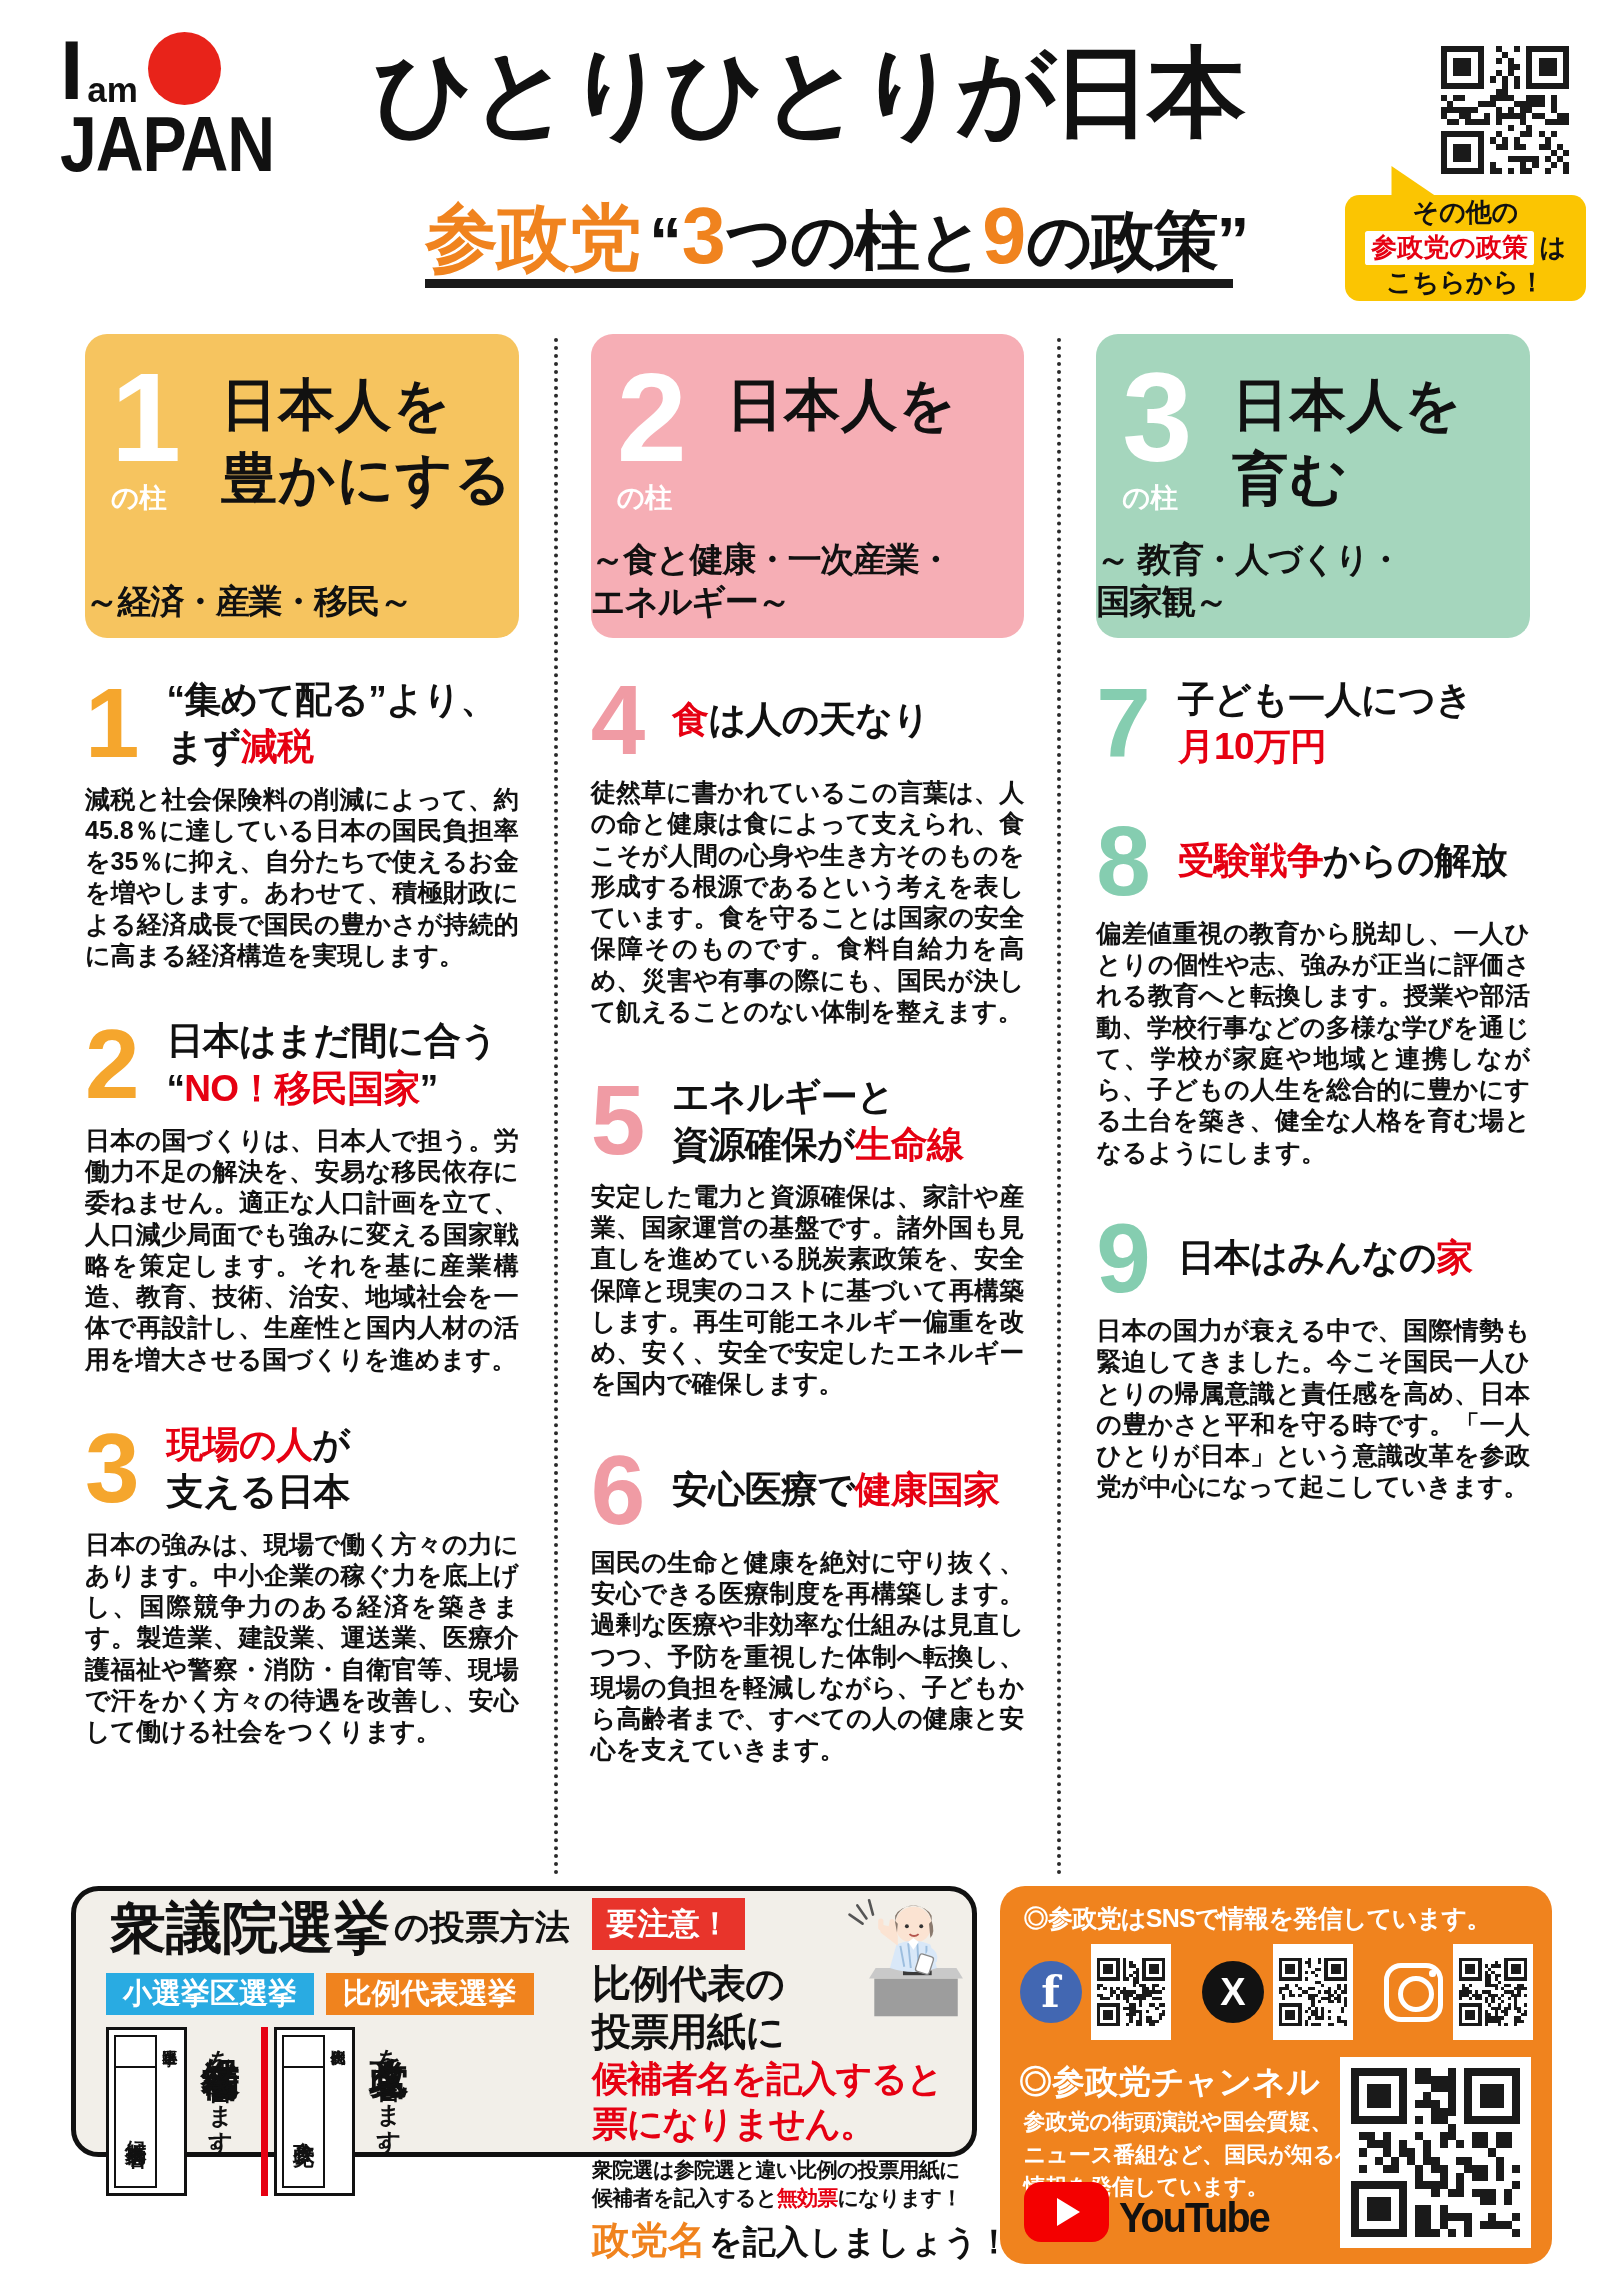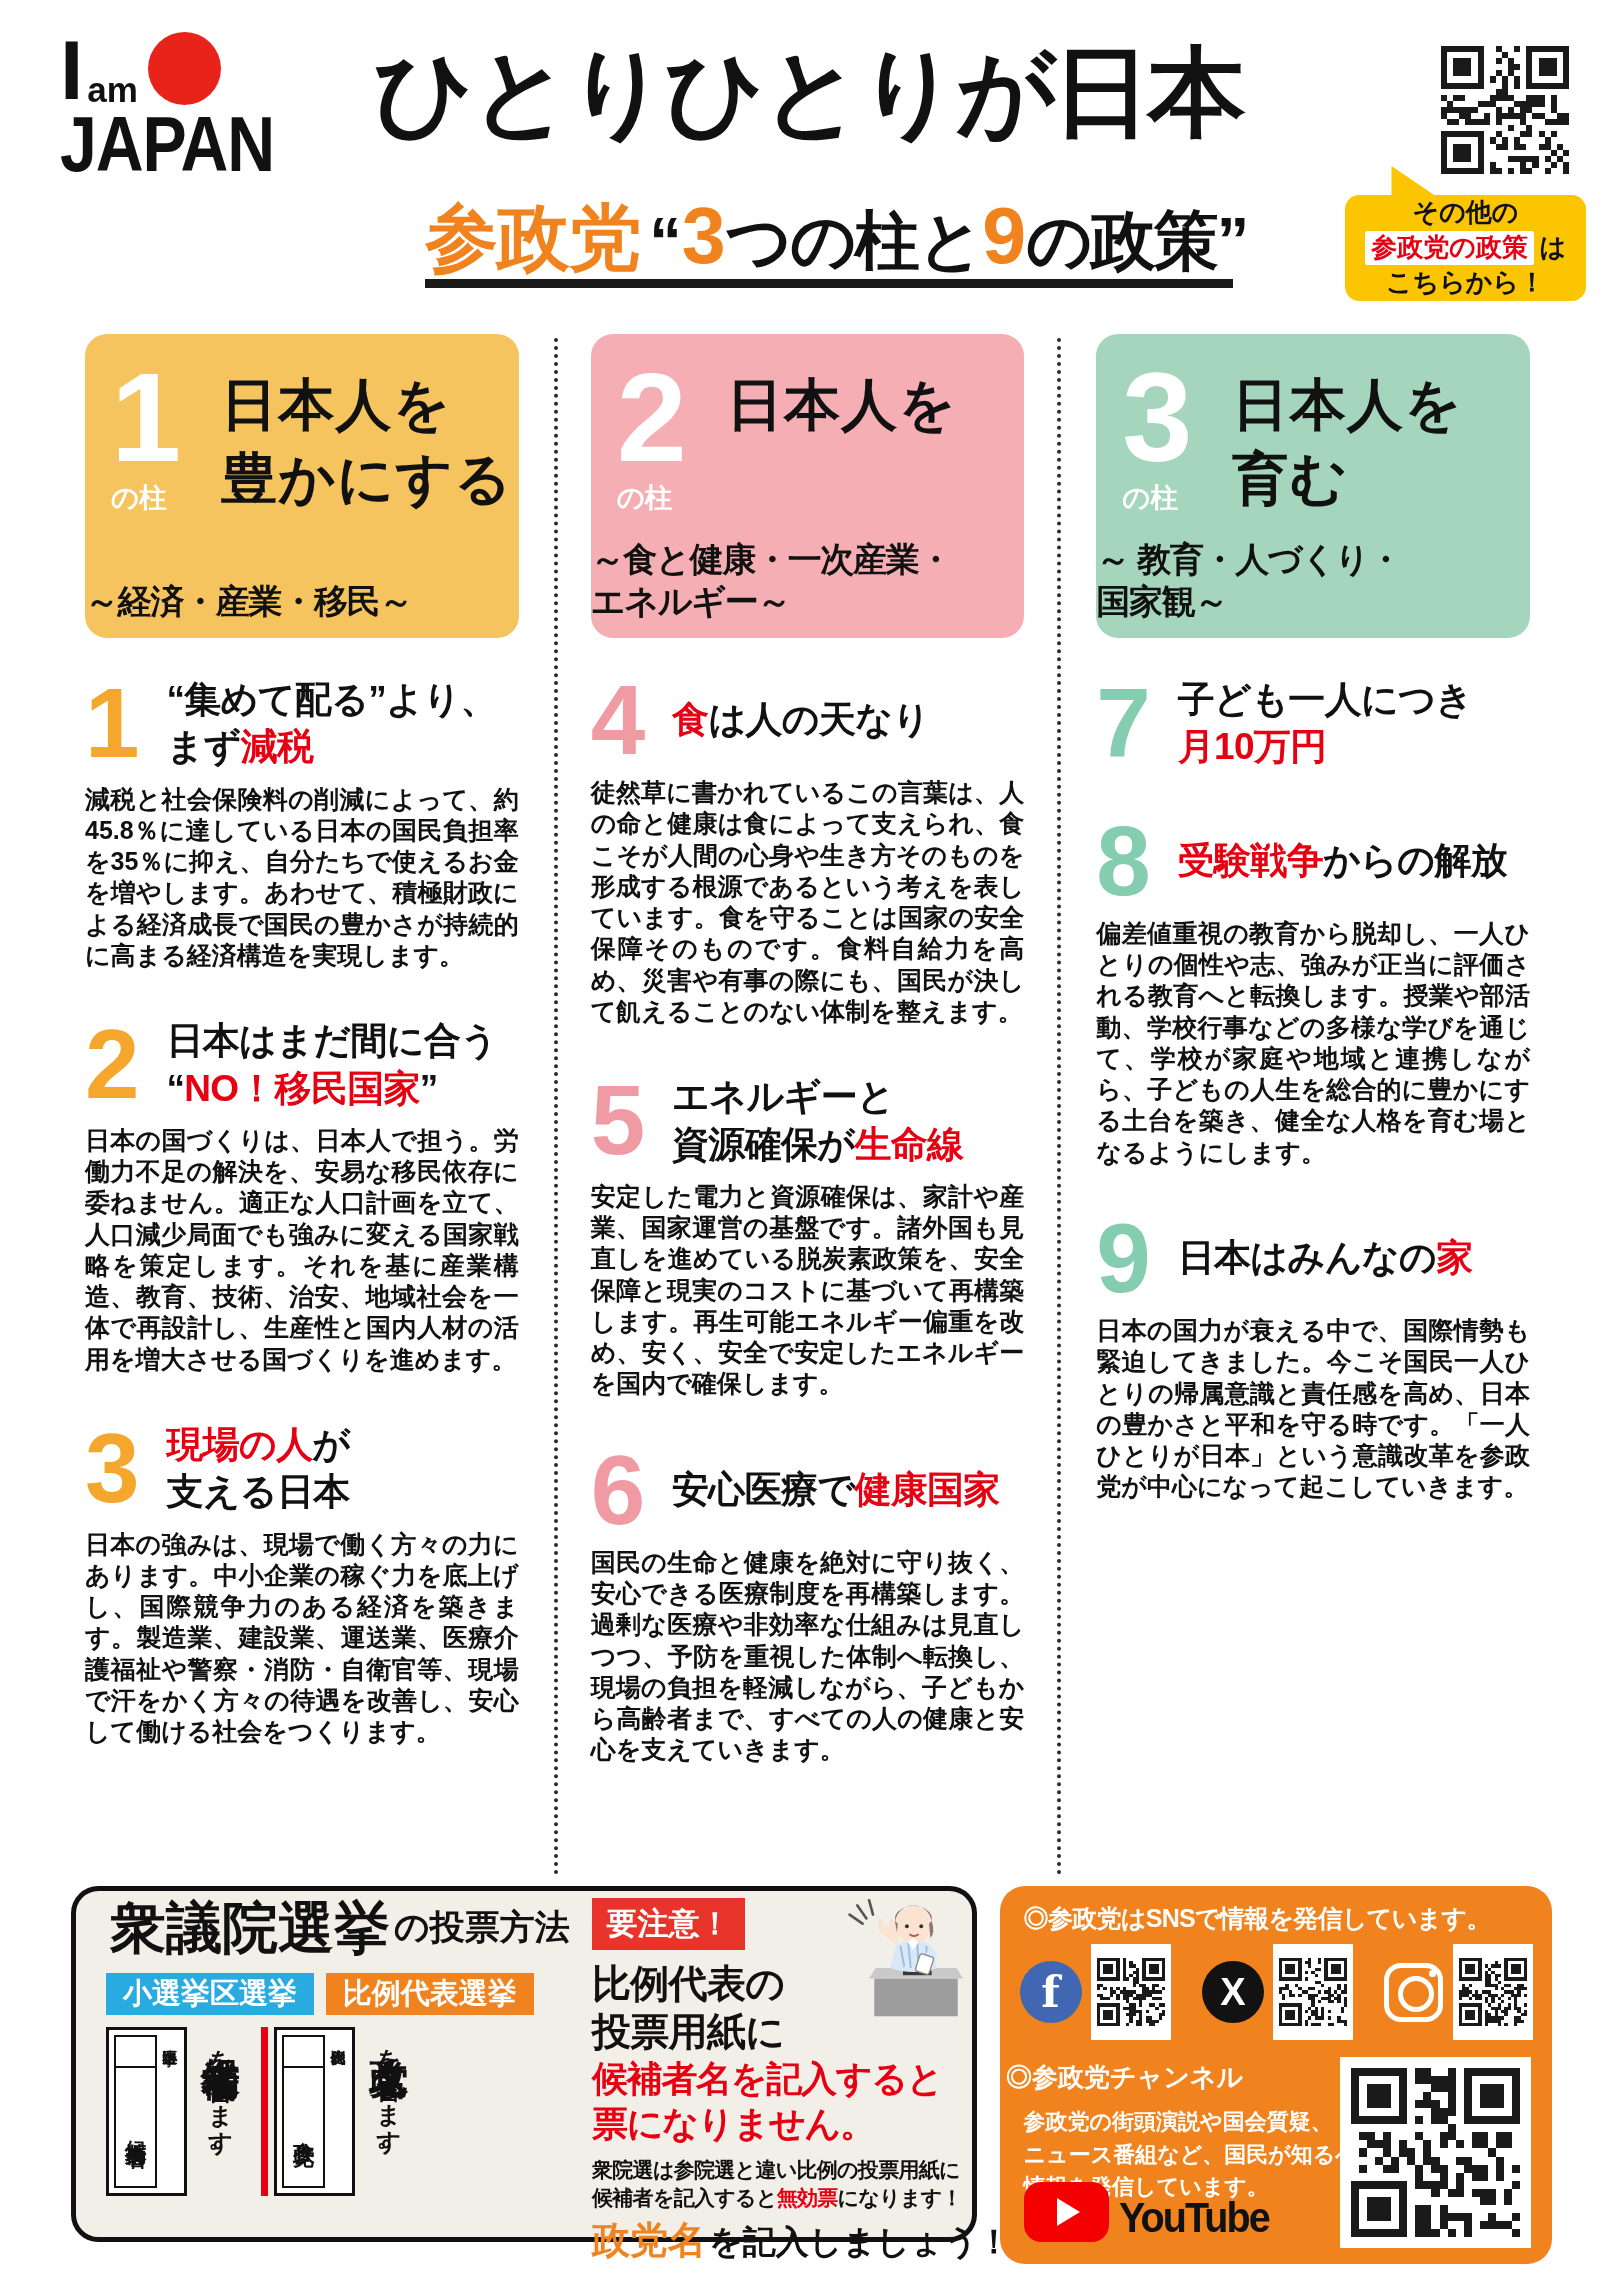--- a/index.html
+++ b/index.html
@@ -49,21 +49,21 @@
 
   .policy{margin-top:46px}
   .policy:first-of-type{margin-top:0}
   .policy-head{display:flex;align-items:center}
   .policy-num{font-size:98px;font-weight:800;line-height:.9;min-width:67px;margin-right:14.4px}
   .policy-title{font-size:37px;font-weight:900;line-height:1.28;letter-spacing:-0.7px}
   .policy-title .red{color:var(--red)}
   .policy-body{margin-top:13px;font-size:25px;font-weight:700;line-height:1.25;text-align:justify}
 
   
-  .vote-box{position:absolute;left:71px;top:1886px;width:906px;height:356px;background:var(--paperbg);
+  .vote-box{position:absolute;left:71px;top:1886px;width:906px;height:271px;background:var(--paperbg);
             border:5.9px solid #111;border-radius:27.5px}
   .vote-title{position:absolute;left:34px;top:7.9px;display:flex;align-items:flex-end;gap:3.9px;white-space:nowrap}
   .vote-title .main{font-family:"DejaVu Serif",serif;font-size:56px;font-weight:800;line-height:1}
   .vote-title .sub{font-size:35px;font-weight:900;padding-bottom:3.9px}
   .vote-tags{position:absolute;left:30px;top:82px;display:flex;gap:11.8px}
   .vote-tag{color:#fff;font-size:29px;font-weight:800;padding:1px 17px;white-space:nowrap}
   .ballots{position:absolute;left:30px;top:136px;display:flex;align-items:flex-start}
   .paper{width:81px;height:169px;background:#fff;border:3.3px solid #111;display:flex;flex-direction:row;padding:5.2px;gap:2.6px}
   .paper-box{flex:1;border:2.6px solid #111;display:flex;flex-direction:column}
   .paper-box-top{height:31px;border-bottom:2.6px solid #111}
@@ -93,21 +93,21 @@
   .sns-pair{display:flex;align-items:center;gap:9.2px}
   .icon-fb{width:62px;height:62px;border-radius:50%;background:#4267B2;display:flex;align-items:center;justify-content:center;
            color:#fff;font-size:43px;font-weight:800;font-family:"DejaVu Serif",serif}
   .icon-x{width:62px;height:62px;border-radius:50%;background:#121212;display:flex;align-items:center;justify-content:center;
           color:#fff;font-size:38px;font-weight:800}
   .icon-ig{width:59px;height:59px;border:5.2px solid #fff;border-radius:17px;position:relative}
   .icon-ig:before{content:"";position:absolute;left:50%;top:50%;width:26px;height:26px;margin:-15.7px 0 0 -15.7px;border:5.2px solid #fff;border-radius:50%}
   .icon-ig:after{content:"";position:absolute;right:2.6px;top:2.6px;width:6.5px;height:6.5px;background:#fff;border-radius:50%}
   .qr-card{width:80px;height:96px;background:#fff;display:flex;align-items:center;justify-content:center;padding:5.2px}
   .qr-card .qr{width:68px;height:68px}
-  .sns-channel{position:absolute;left:6px;top:174px;font-size:26px;font-weight:900;white-space:nowrap}
+  .sns-channel{position:absolute;left:19px;top:174px;font-size:33px;font-weight:900;white-space:nowrap}
   .sns-desc{position:absolute;left:23.6px;top:220px;font-size:22px;font-weight:700;line-height:1.48}
   .yt-row{position:absolute;left:23.6px;top:296px;display:flex;align-items:flex-end;gap:10.5px}
   .yt-btn{width:85px;height:60px;background:#F40000;border-radius:17px;display:flex;align-items:center;justify-content:center}
   .yt-tri{width:0;height:0;border-left:23.6px solid #fff;border-top:14.4px solid transparent;border-bottom:14.4px solid transparent;margin-left:3.9px}
   .yt-label{font-size:42px;font-weight:800;color:#111;letter-spacing:-2px;transform:scaleX(.94);transform-origin:left}
   .qr-big-card{position:absolute;right:21px;top:171px;width:191px;height:191px;background:#fff;display:flex;align-items:center;justify-content:center}
   .qr-big-card .qr{width:169px;height:169px}
   .qr svg,.qr-top svg{display:block;width:100%;height:100%}
 </style>
 </head>

